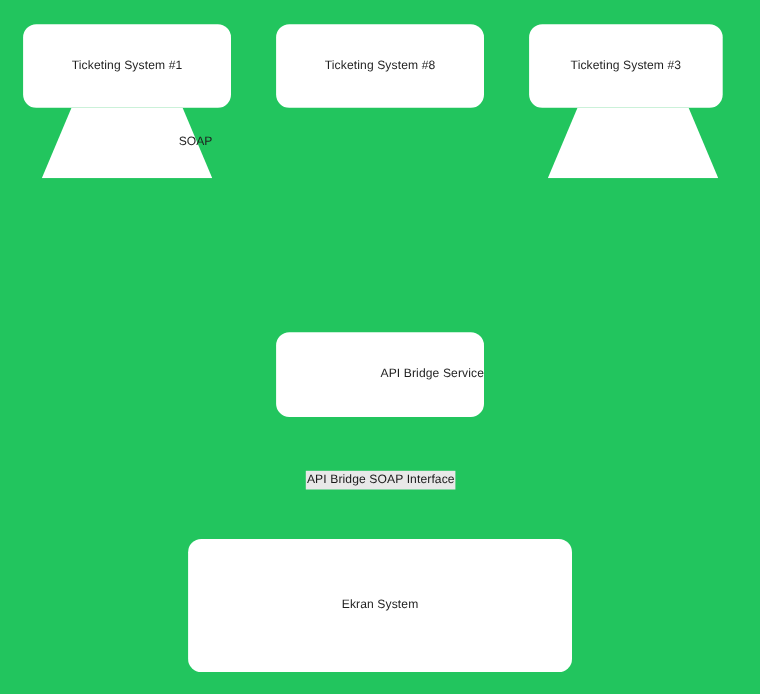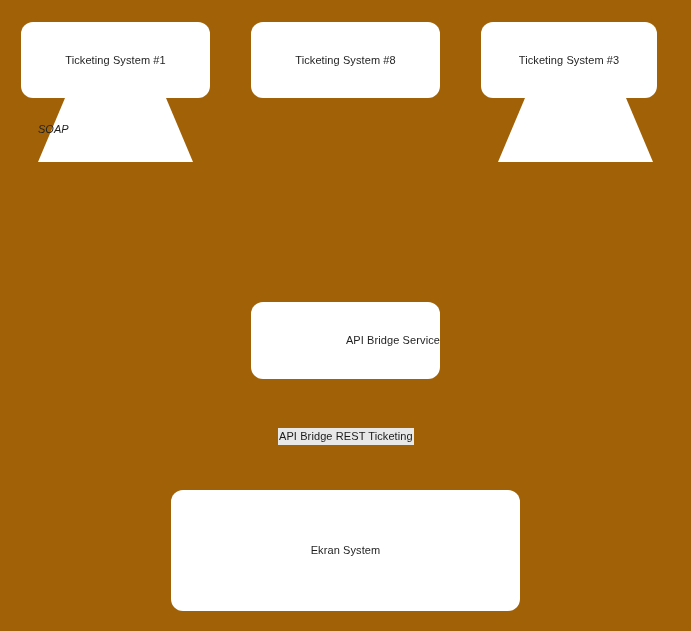--- a/index.html
+++ b/index.html
@@ -4,21 +4,21 @@
 <style>
   html, body {
     margin: 0;
     padding: 0;
     background: #000000;
   }
   #canvas {
     position: relative;
     width: 691px;
     height: 631px;
-    background: #a16207;
+    background: #22c55e;
     overflow: hidden;
     font-family: "Liberation Sans", sans-serif;
   }
 
   
   .node-box {
     position: absolute;
     background: #ffffff;
     border-radius: 12px;
     display: flex;
@@ -42,23 +42,22 @@
   .proto-shape svg {
     display: block;
   }
   .proto-label {
     position: absolute;
     left: 0;
     right: 0;
     color: #1f1f1f;
     font-size: 11px;
     line-height: 13px;
-    text-align: left;
+    text-align: right;
     white-space: nowrap;
-    font-style: italic;
   }
 
   
   .highlight-text {
     position: absolute;
     background: #e8e8e8;
     color: #1a1a1a;
     font-size: 11px;
     line-height: 15px;
     padding: 1px 1px;
@@ -92,20 +91,20 @@
     <svg width="155" height="64" viewBox="0 0 155 64">
       <polygon points="27,0 128,0 155,64 0,64" fill="#ffffff"></polygon>
     </svg>
   </div>
 
   <div class="node-box" style="left:251px; top:302px; width:189px; height:77px;justify-content:flex-end;">
     <span class="node-label">API Bridge Service</span>
   </div>
 
   <div class="highlight-text" style="left:278px; top:428px;">
-    <span>API Bridge REST Ticketing</span>
+    <span>API Bridge SOAP Interface</span>
   </div>
 
   <div class="node-box" style="left:171px; top:490px; width:349px; height:121px;align-items:center;">
     <span class="node-label">Ekran System</span>
   </div>
 
 </div>
 
 </body></html>

